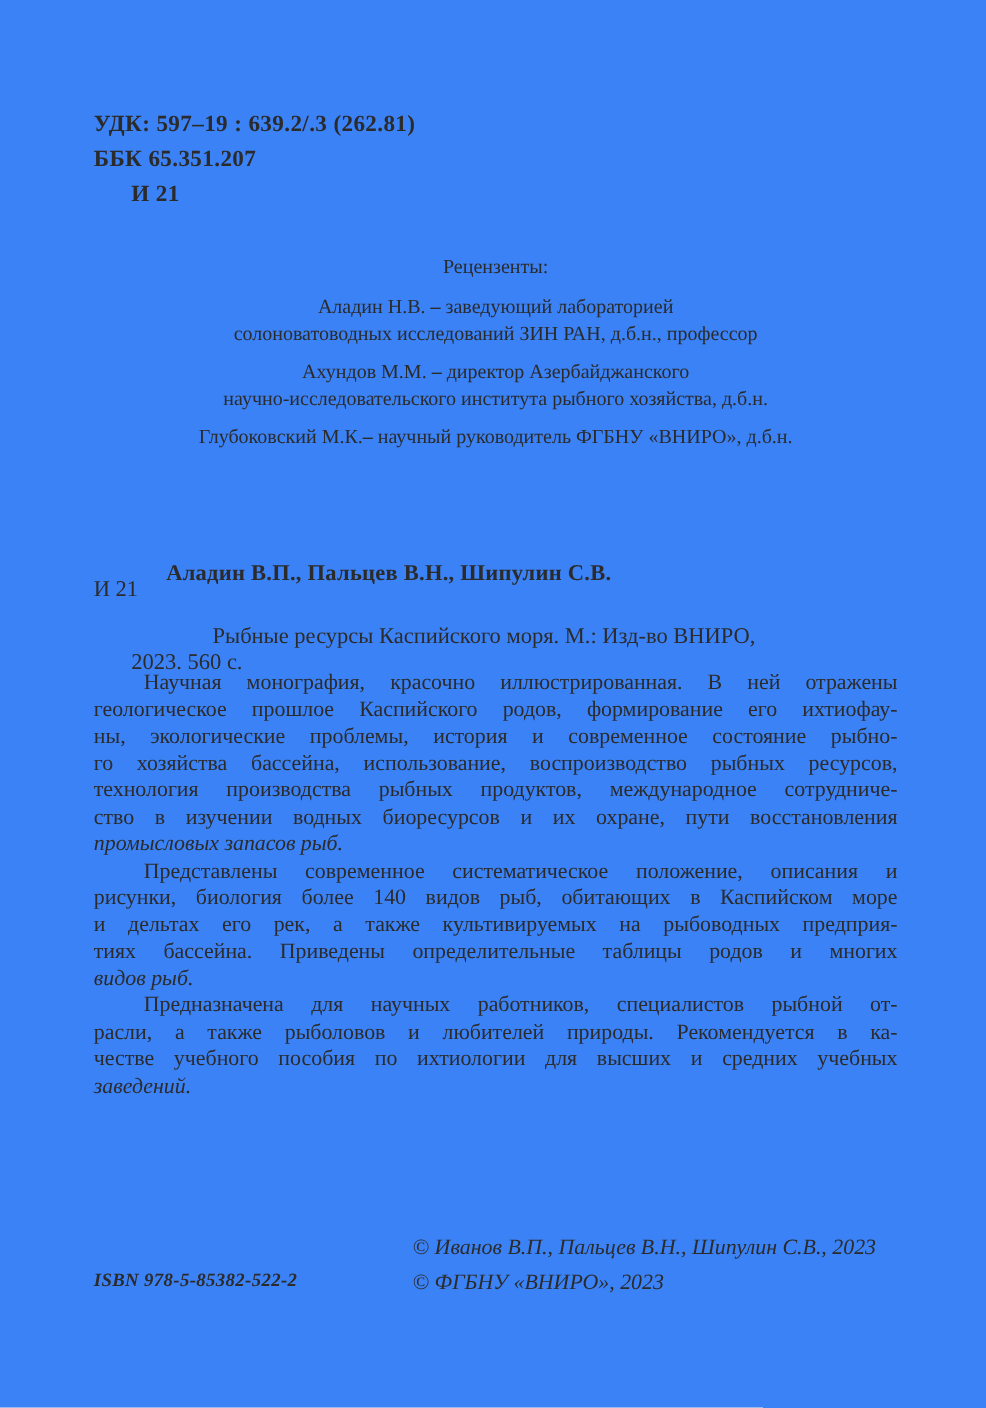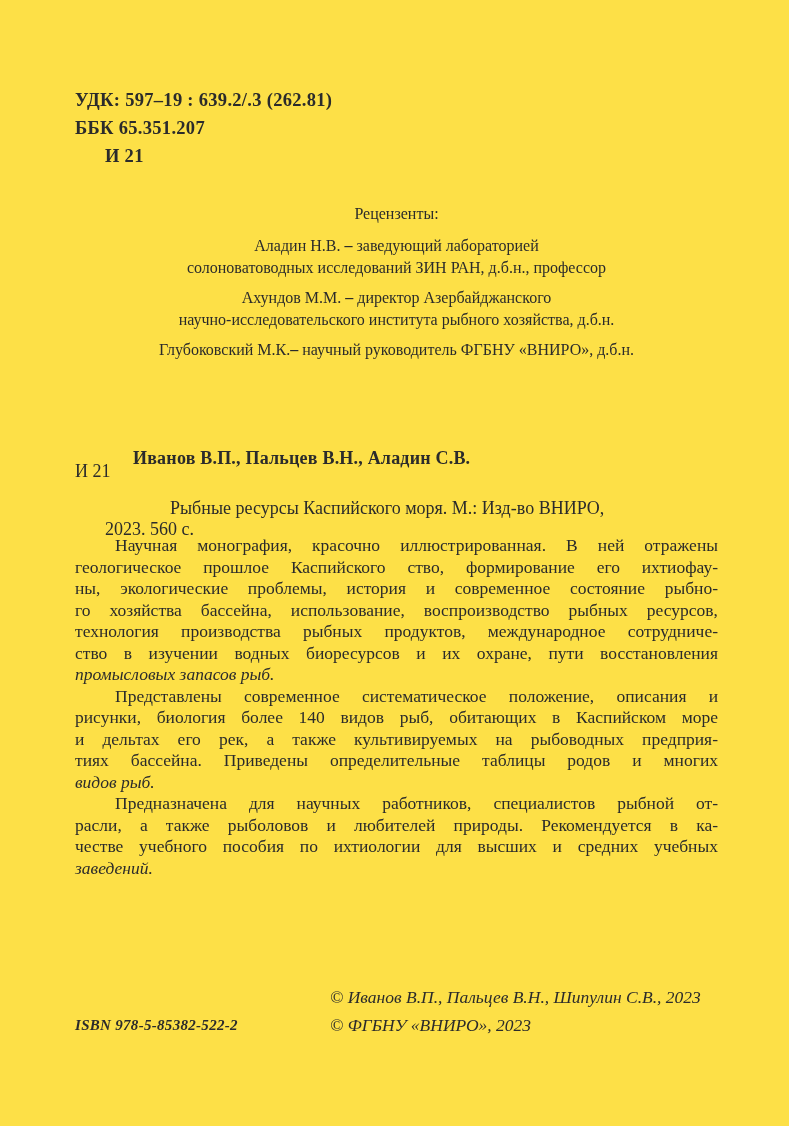--- a/index.html
+++ b/index.html
@@ -1,19 +1,19 @@
 <!DOCTYPE html>
 <html lang="ru"><head>
 <meta charset="utf-8">
 <style>
   html,body{margin:0;padding:0;background:#e8e8e8;}
   .page{
     position:relative;
     width:789px;height:1126px;
-    background:#fde047;
+    background:#3b82f6;
     color:#2b2b2b;
     font-family:"Liberation Serif","DejaVu Serif",serif;
     overflow:hidden;
   }
   
   .top-block{
     position:absolute;left:75px;top:86px;
     font-size:18.5px;line-height:28px;font-weight:bold;
     letter-spacing:0.3px;
   }
@@ -77,28 +77,28 @@
       <div>научно-исследовательского института рыбного хозяйства, д.б.н.</div>
     </div>
 
     <div class="rev">
       <div><span class="name">Глубоковский М.К.</span><span class="sep">– </span><span>научный руководитель ФГБНУ «ВНИРО», д.б.н.</span></div>
     </div>
   </div>
 
   <div class="card">
     <div class="card-index">И 21</div>
-    <div class="card-authors">Иванов В.П., Пальцев В.Н., Аладин С.В.</div>
+    <div class="card-authors">Аладин В.П., Пальцев В.Н., Шипулин С.В.</div>
     <div class="card-title">Рыбные ресурсы Каспийского моря. М.: Изд-во ВНИРО,</div>
     <div class="card-pub">2023. 560 с.</div>
   </div>
 
   <div class="annot">
     <div class="bl first">Научная монография, красочно иллюстрированная. В ней отражены</div>
-    <div class="bl">геологическое прошлое Каспийского ство, формирование его ихтиофау-</div>
+    <div class="bl">геологическое прошлое Каспийского родов, формирование его ихтиофау-</div>
     <div class="bl">ны, экологические проблемы, история и современное состояние рыбно-</div>
     <div class="bl">го хозяйства бассейна, использование, воспроизводство рыбных ресурсов,</div>
     <div class="bl">технология производства рыбных продуктов, международное сотрудниче-</div>
     <div class="bl">ство в изучении водных биоресурсов и их охране, пути восстановления</div>
     <div class="bl last">промысловых запасов рыб.</div>
 
     <div class="bl first">Представлены современное систематическое положение, описания и</div>
     <div class="bl">рисунки, биология более 140 видов рыб, обитающих в Каспийском море</div>
     <div class="bl">и дельтах его рек, а также культивируемых на рыбоводных предприя-</div>
     <div class="bl">тиях бассейна. Приведены определительные таблицы родов и многих</div>

